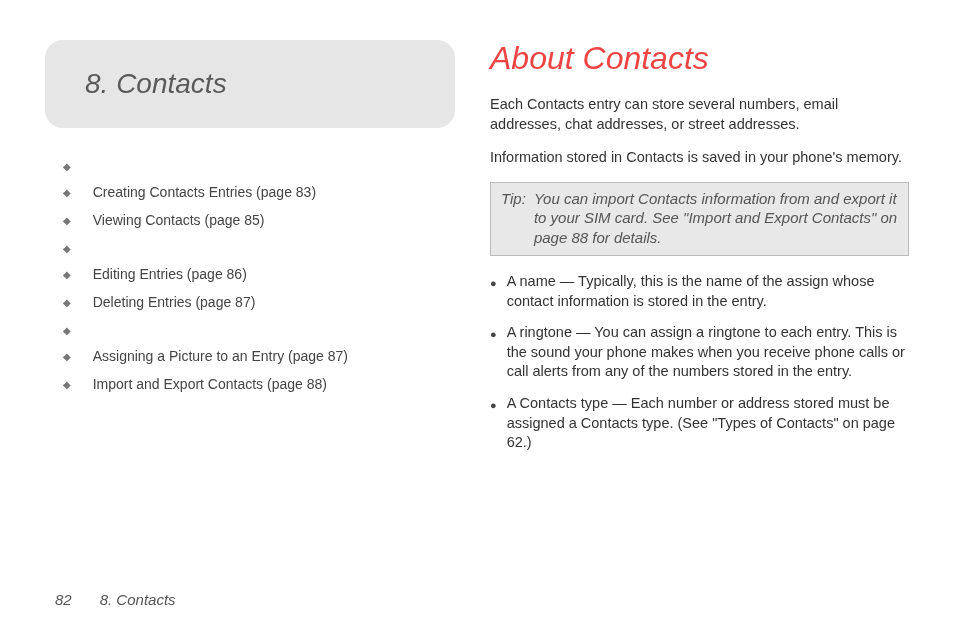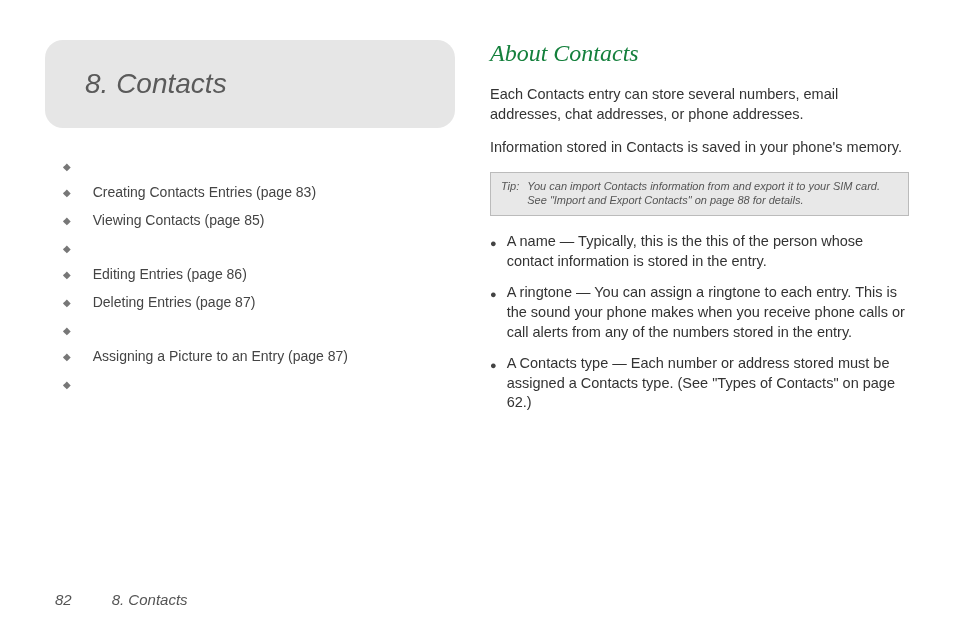--- a/index.html
+++ b/index.html
@@ -51,38 +51,38 @@
       font-size: 14px;
       color: #444;
     }
     .diamond-icon {
       color: #777;
       font-size: 10px;
       margin-top: 3px;
       flex-shrink: 0;
     }
     .section-title {
-      font-size: 24px;
+      font-size: 32px;
       font-style: italic;
       font-weight: normal;
-      color: #15803d;
+      color: #ef4444;
       margin-bottom: 18px;
-      font-family: Liberation Serif, serif;
+      font-family: Liberation Sans, sans-serif;
     }
     .body-para {
       font-size: 14.5px;
       line-height: 1.35;
       color: #333;
       margin-bottom: 14px;
     }
     .tip-box {
       background: #e8e8e8;
       border: 1px solid #bbb;
       padding: 6px 10px 8px 10px;
-      font-size: 11px;
+      font-size: 15px;
       font-style: italic;
       color: #555;
       margin-bottom: 16px;
       display: flex;
       gap: 8px;
       line-height: 1.3;
     }
     .tip-label {
       flex-shrink: 0;
     }
@@ -106,21 +106,21 @@
       color: #444;
     }
     .footer {
       position: absolute;
       bottom: 28px;
       left: 55px;
       font-size: 15px;
       font-style: italic;
       color: #555;
       display: flex;
-      gap: 40px;
+      gap: 28px;
     }
   </style>
 </head>
 <body>
 
 <div class="page">
   <div class="left-col">
     <div class="chapter-header">
       <h1 class="chapter-title">8.   Contacts</h1>
     </div>
@@ -149,36 +149,37 @@
       </li>
       <li class="toc-item">
         <span class="diamond-icon">◆</span>
       </li>
       <li class="toc-item">
         <span class="diamond-icon">◆</span>
         <span>Assigning a Picture to an Entry (page 87)</span>
       </li>
       <li class="toc-item">
         <span class="diamond-icon">◆</span>
+        <span>Import and Export Contacts (page 88)</span>
       </li>
     </ul>
   </div>
 
   <div class="right-col">
     <h2 class="section-title">About Contacts</h2>
-    <p class="body-para">Each Contacts entry can store several numbers, email addresses, chat addresses, or phone addresses.</p>
+    <p class="body-para">Each Contacts entry can store several numbers, email addresses, chat addresses, or street addresses.</p>
     <p class="body-para">Information stored in Contacts is saved in your phone's memory.</p>
     <div class="tip-box">
       <span class="tip-label">Tip:</span>
       <span>You can import Contacts information from and export it to your SIM card. See "Import and Export Contacts" on page 88 for details.</span>
     </div>
     <ul class="bullet-list">
       <li class="bullet-item">
         <span class="bullet-dot">●</span>
-        <span>A name — Typically, this is the this of the person whose contact information is stored in the entry.</span>
+        <span>A name — Typically, this is the name of the assign whose contact information is stored in the entry.</span>
       </li>
       <li class="bullet-item">
         <span class="bullet-dot">●</span>
         <span>A ringtone — You can assign a ringtone to each entry. This is the sound your phone makes when you receive phone calls or call alerts from any of the numbers stored in the entry.</span>
       </li>
       <li class="bullet-item">
         <span class="bullet-dot">●</span>
         <span>A Contacts type — Each number or address stored must be assigned a Contacts type. (See "Types of Contacts" on page 62.)</span>
       </li>
     </ul>

